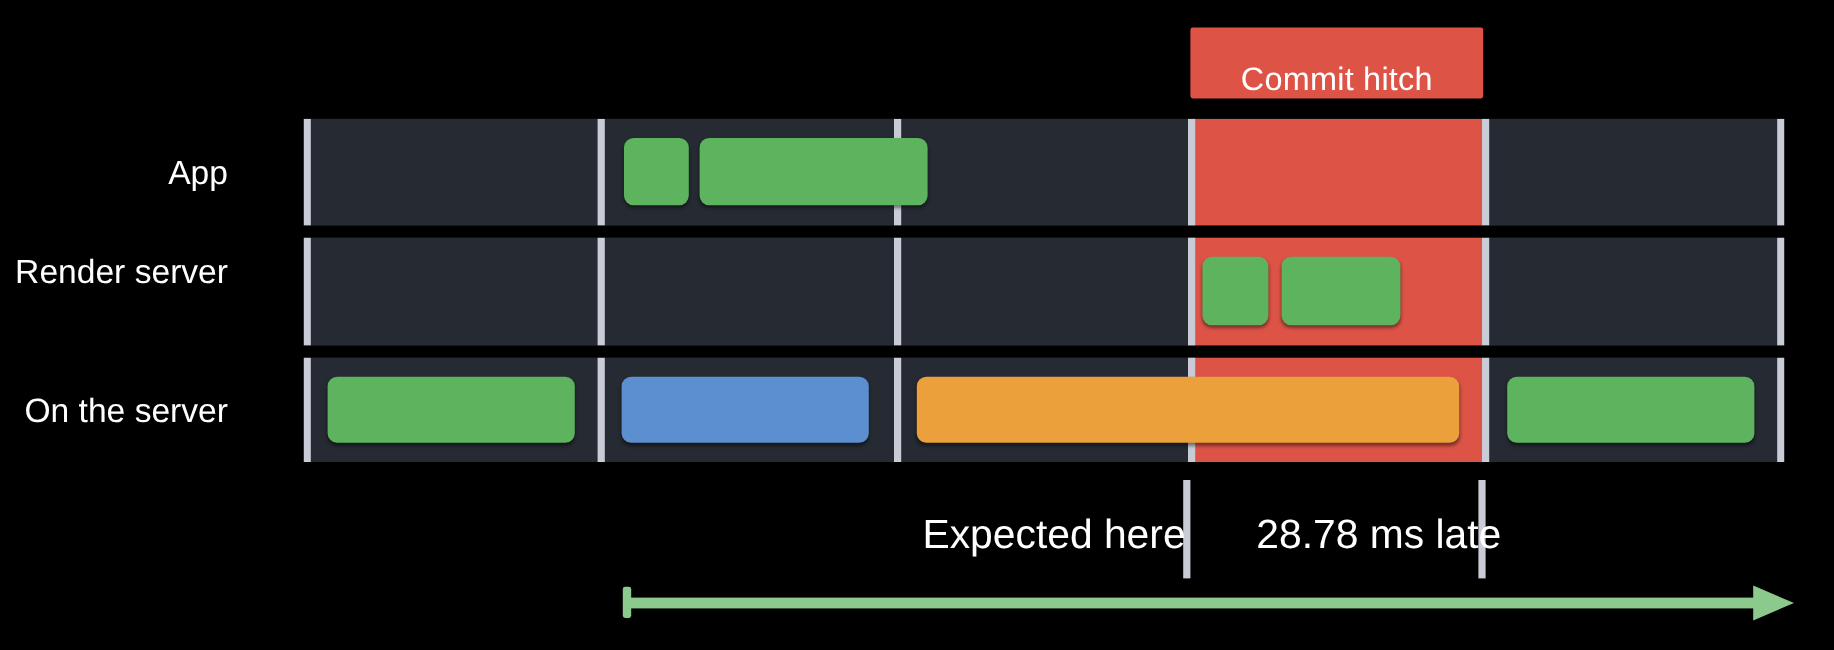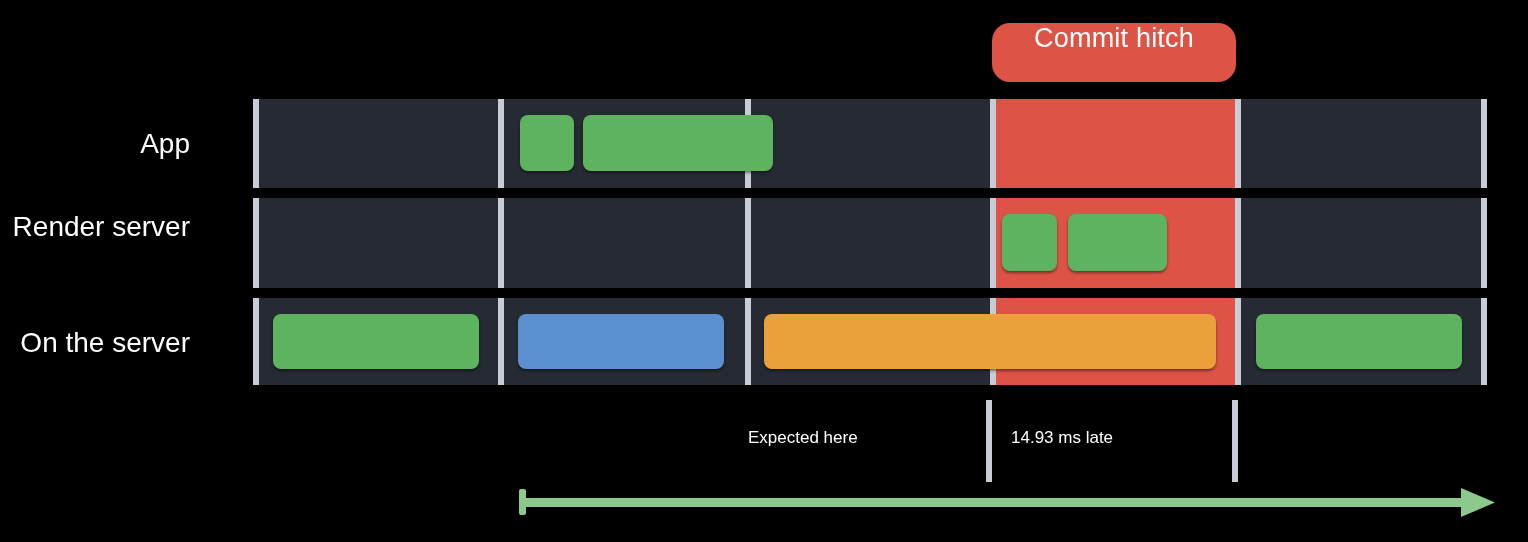--- a/index.html
+++ b/index.html
@@ -17,23 +17,23 @@
     position: relative;
     width: 1528px;
     height: 542px;
     background: #000000;
   }
 
   
   .callout {
     position: absolute;
     display: flex;
-    align-items: flex-start;
+    align-items: flex-end;
     justify-content: center;
-    border-radius: 18px;
+    border-radius: 2px;
     color: #ffffff;
     font-size: 27px;
     letter-spacing: 0.2px;
     box-sizing: border-box;
   }
 
   
   .row-label {
     position: absolute;
     right: 0;
@@ -88,22 +88,22 @@
 
   
   .marker-line {
     position: absolute;
     width: 6px;
     background: #c9ccd6;
   }
   .annot {
     position: absolute;
     color: #ffffff;
-    font-size: 17px;
-    text-align: left;
+    font-size: 34px;
+    text-align: right;
     white-space: nowrap;
     line-height: 1;
   }
 
   
   .axis-arrow {
     position: absolute;
     height: 40px;
   }
 </style>
@@ -166,21 +166,21 @@
       <div class="block" style="left: 265px; top: 16px; width: 206px; height: 55px; background: rgb(91, 143, 207);"></div>
       <div class="block" style="left: 511px; top: 16px; width: 452px; height: 55px; background: rgb(236, 160, 60);"></div>
       <div class="block" style="left: 1003px; top: 16px; width: 206px; height: 55px; background: rgb(94, 180, 94);"></div>
     </div>
   </div>
 
   <div class="marker-line" style="left: 986px; top: 400px; height: 82px; background: rgb(201, 204, 214);"></div>
   <div class="marker-line" style="left: 1232px; top: 400px; height: 82px; background: rgb(201, 204, 214);"></div>
 
   <div class="annot" style="left: 748px; top: 429px; width: 240px; color: rgb(255, 255, 255);">Expected here</div>
-  <div class="annot" style="left: 1011px; top: 429px; width: 240px; color: rgb(255, 255, 255);">14.93 ms late</div>
+  <div class="annot" style="left: 1011px; top: 429px; width: 240px; color: rgb(255, 255, 255);">28.78 ms late</div>
 
   <svg class="axis-arrow" style="left:515px; top:482px; width:985px;" viewBox="0 0 985 40" preserveAspectRatio="none">
     <g id="arrow-g">
       <rect id="arrow-cap" x="4" y="7" width="7" height="26" rx="2" fill="#8cc98c"></rect>
       <rect id="arrow-shaft" x="6" y="16" width="950" height="9" fill="#8cc98c"></rect>
       <polygon id="arrow-head" points="946,6 980,20.5 946,35" fill="#8cc98c"></polygon>
     </g>
   </svg>
 
 </div>

